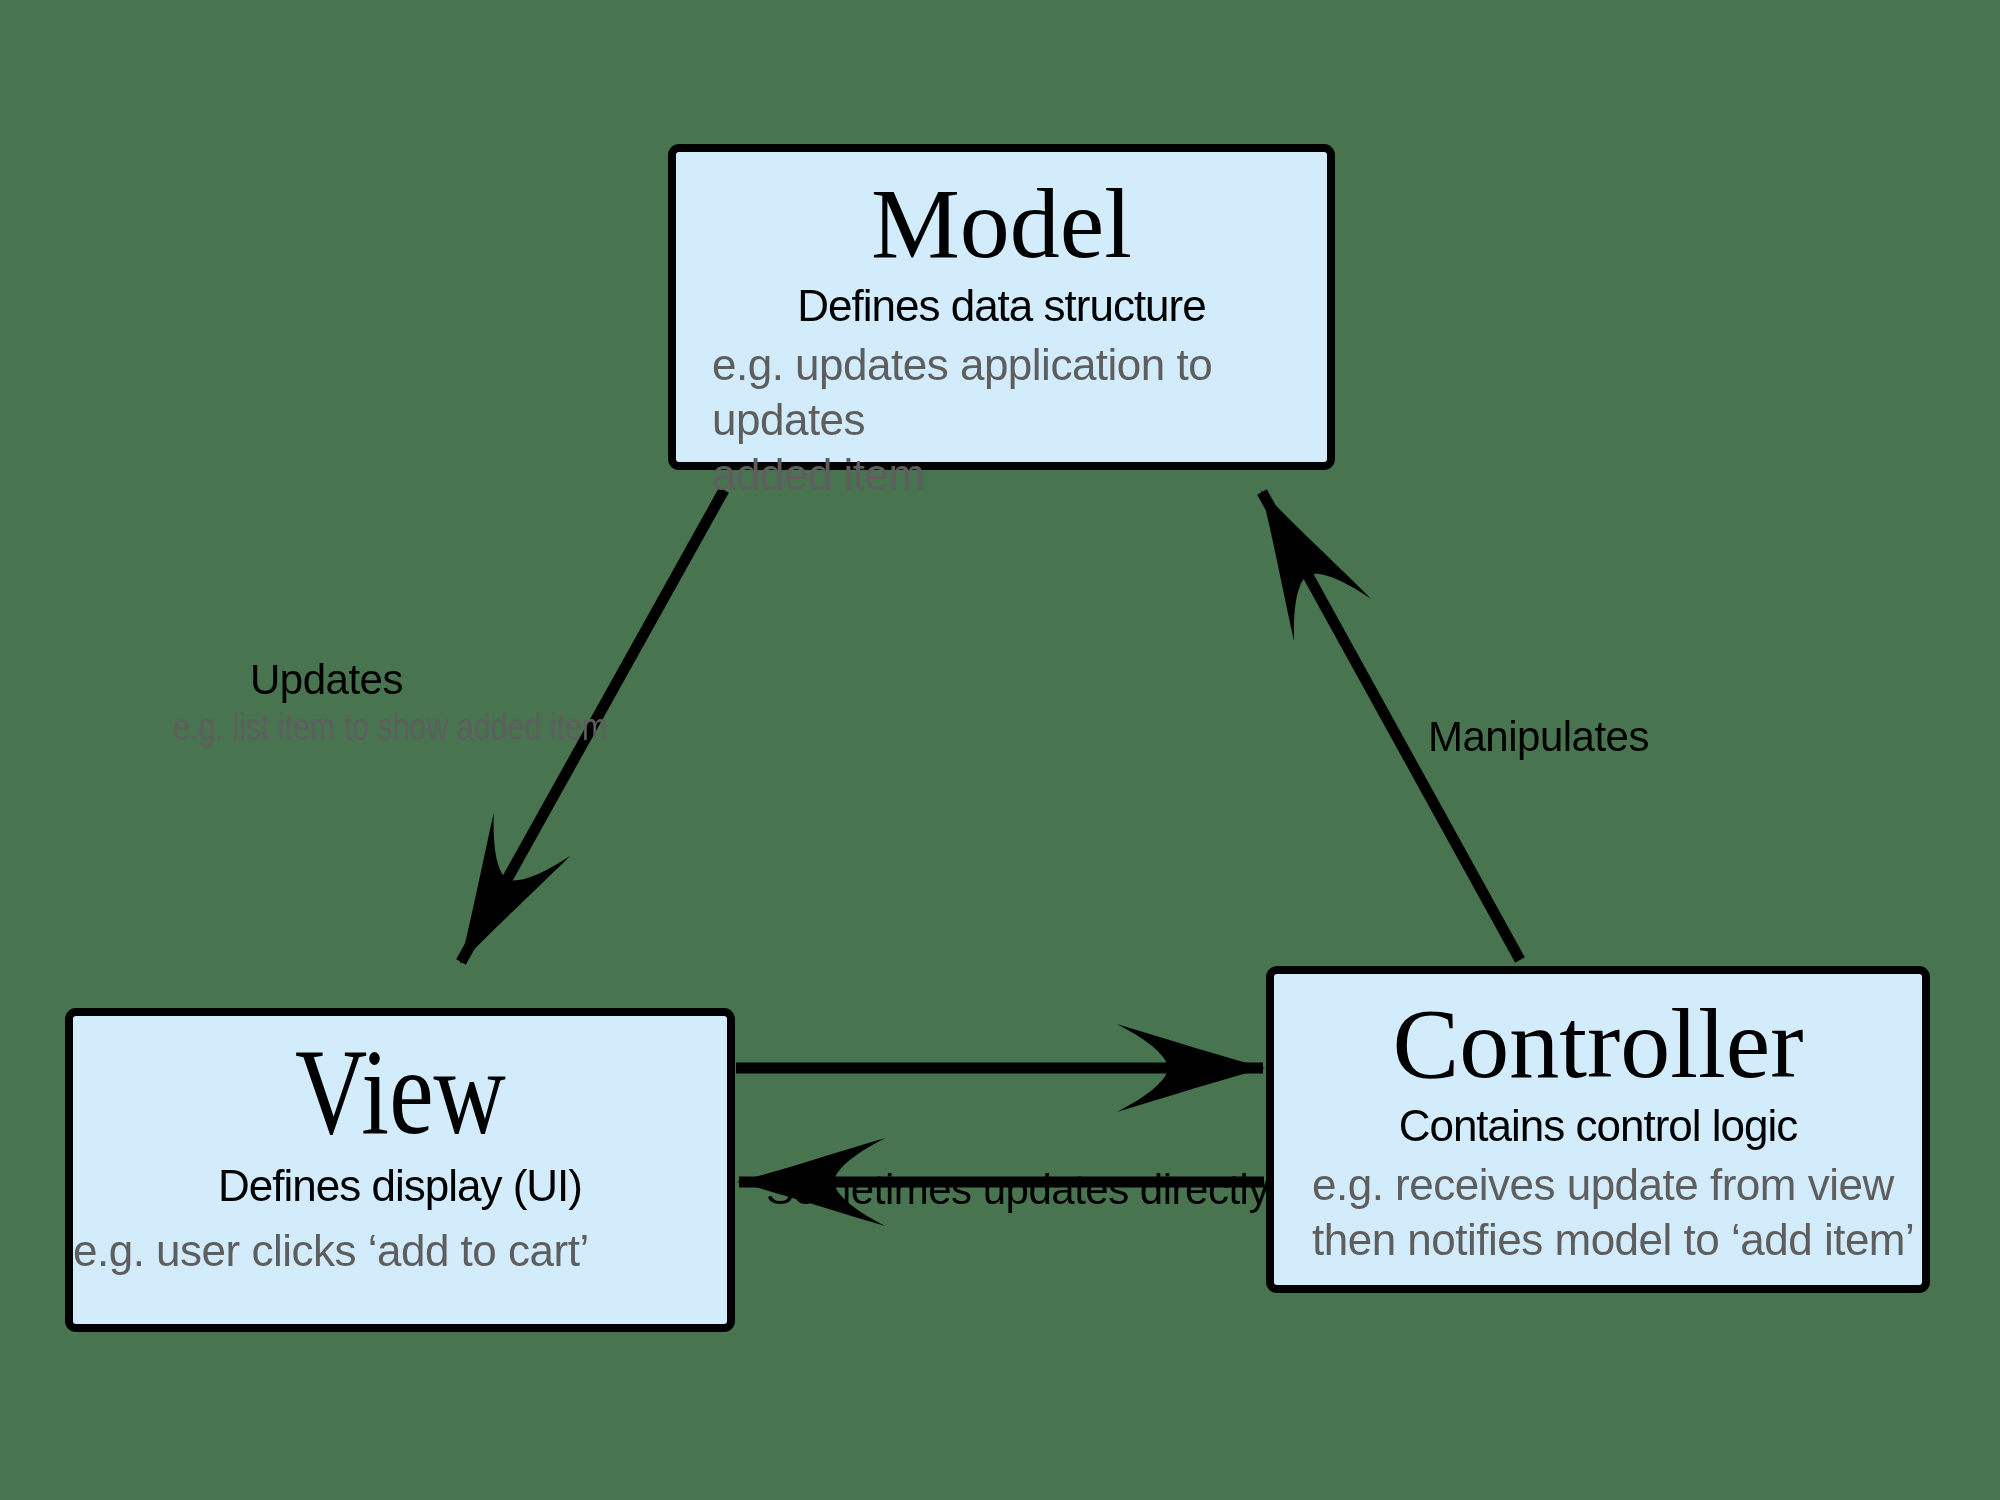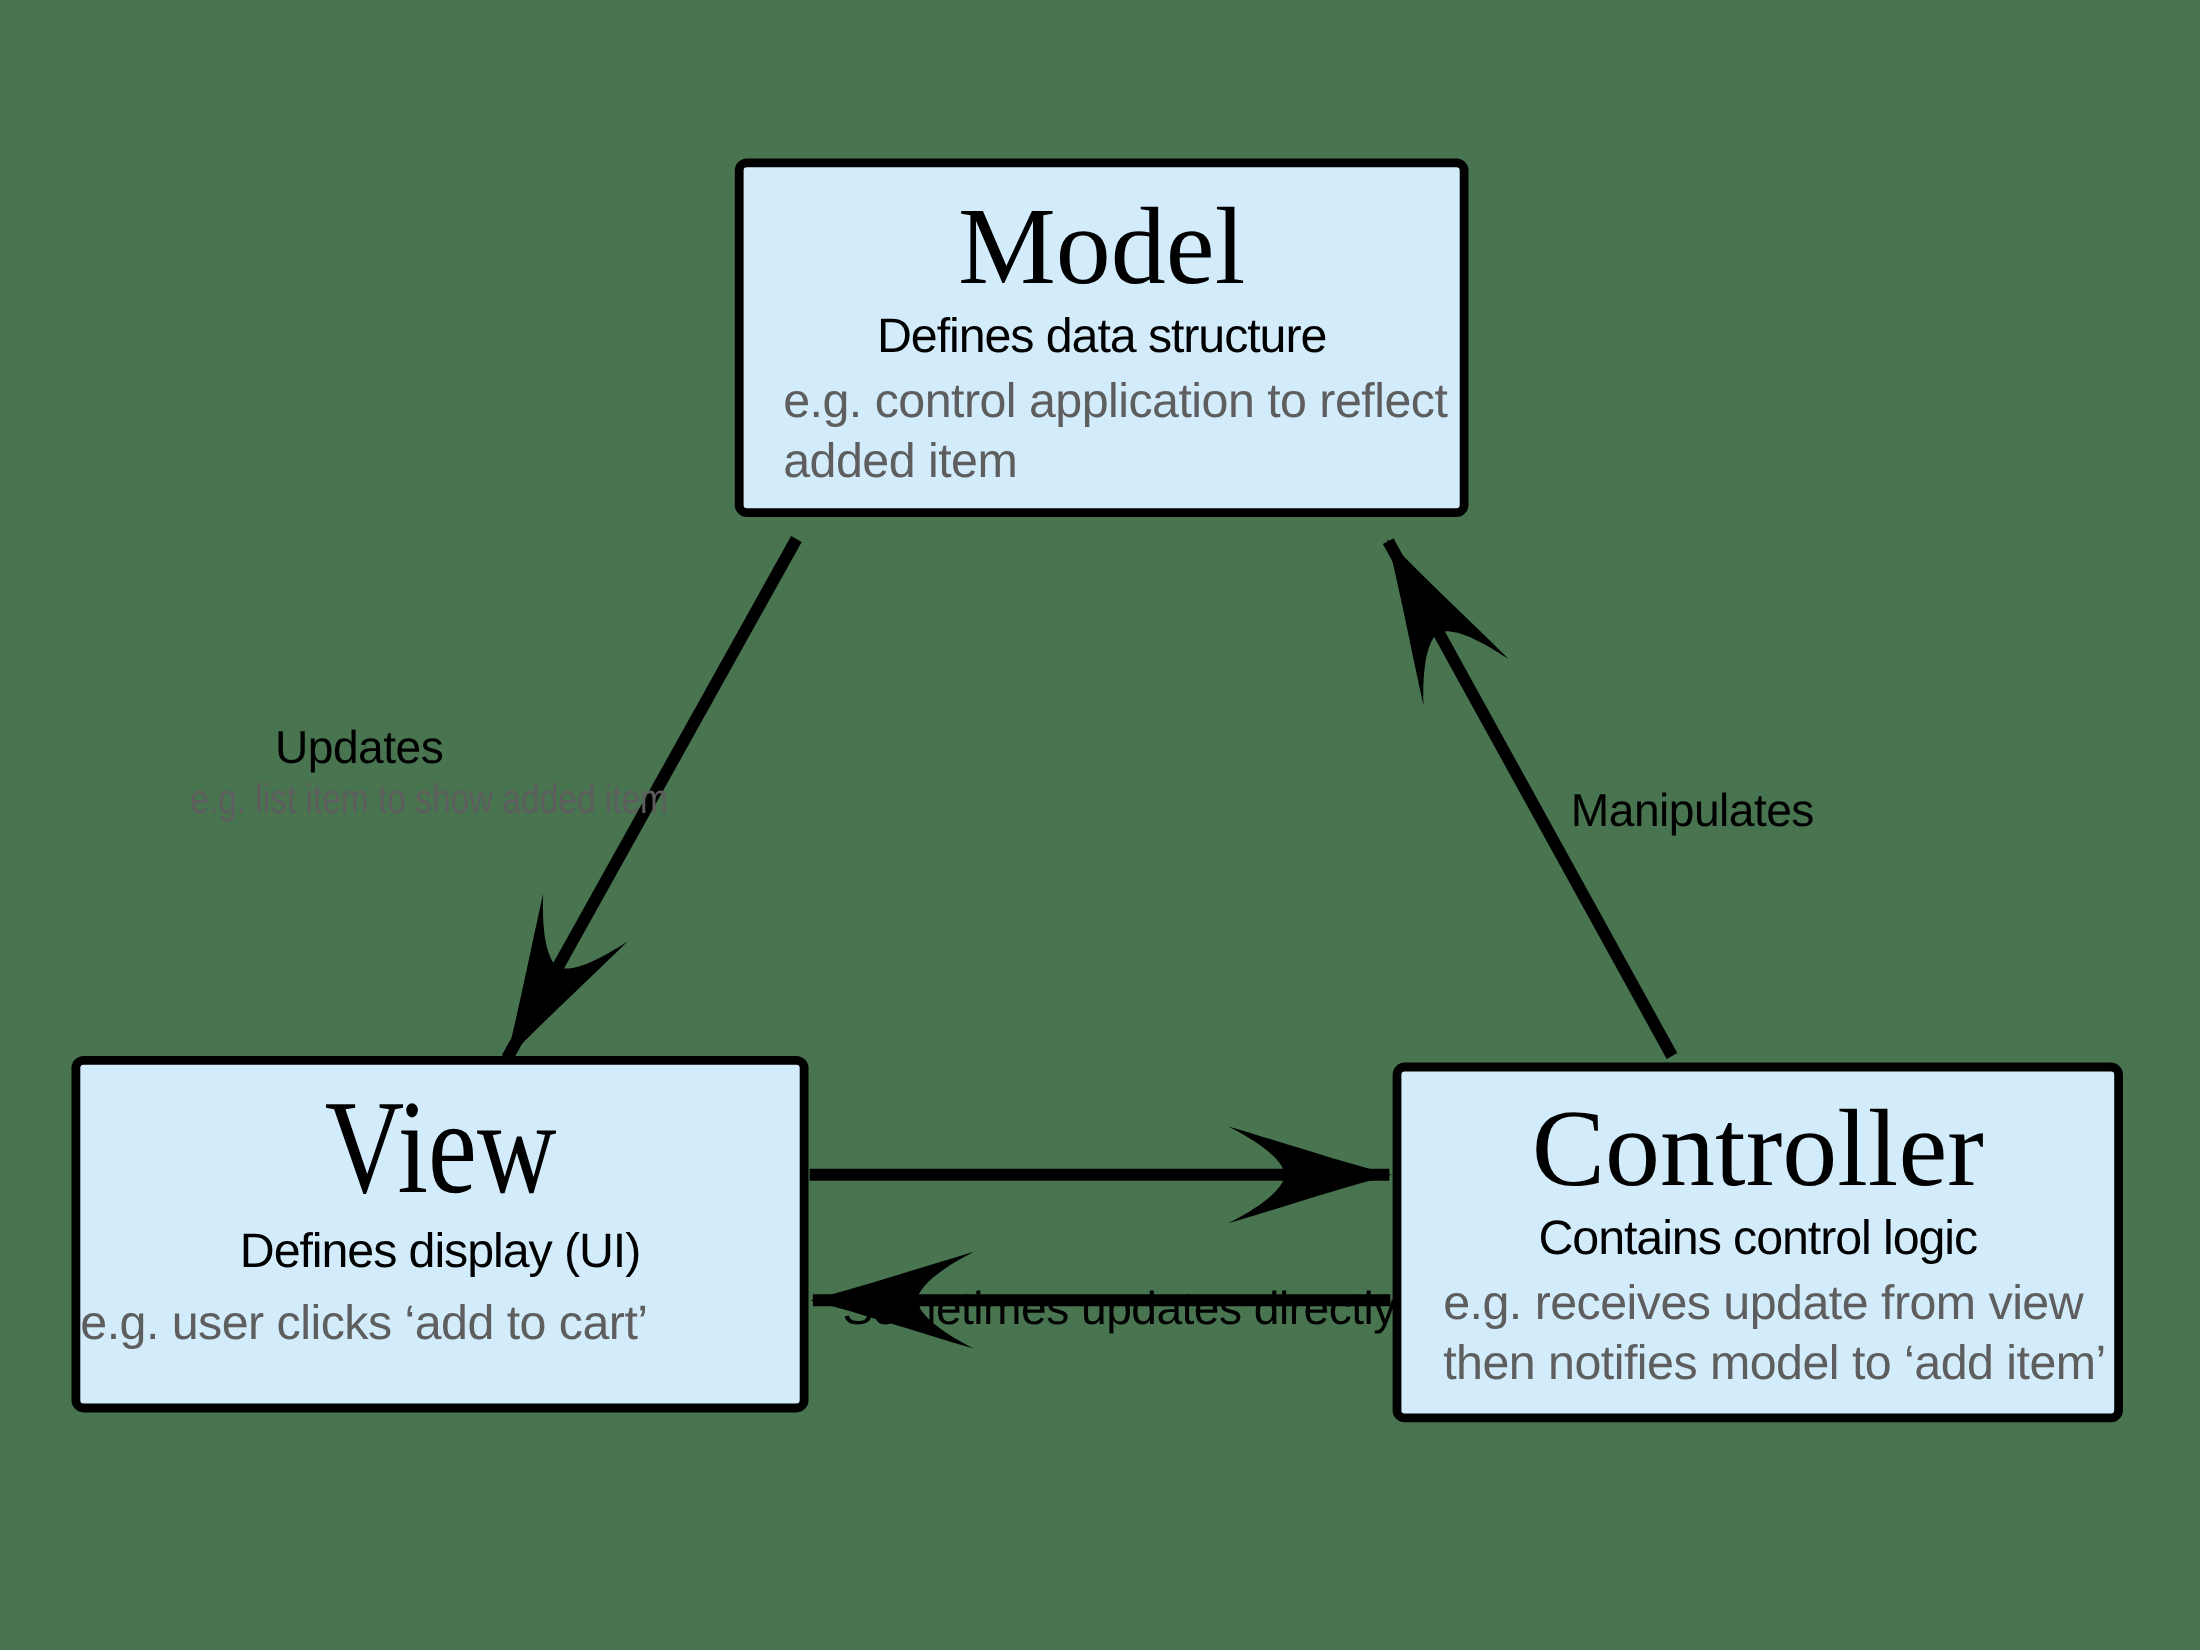--- a/index.html
+++ b/index.html
@@ -25,21 +25,21 @@
     z-index: 2;
     background: var(--box-fill, #d3ecfc);
     border: 8px solid var(--box-border, #000);
     border-radius: 11px;
     box-sizing: border-box;
     display: flex;
     flex-direction: column;
     align-items: center;
   }
   .node-model      { left: 668px;  top: 144px; width: 667px; height: 326px; padding-top: 18px; }
-  .node-view       { left: 65px;   top: 960px; width: 670px; height: 324px; padding-top: 10px; }
+  .node-view       { left: 65px;   top: 1008px; width: 670px; height: 324px; padding-top: 10px; }
   .node-controller { left: 1266px; top: 966px; width: 664px; height: 327px; padding-top: 16px; }
 
   .node-title {
     font-family: "Liberation Serif", serif;
     font-weight: 400;
     color: #000;
     line-height: 1.08;
     white-space: nowrap;
   }
   .node-model .node-title      { font-size: 100px; }
@@ -103,21 +103,21 @@
     <path d="M 724 490 L 461 962" stroke="#000000" stroke-width="11" fill="none" marker-end="url(#swallow-head)"></path>
     <path d="M 1520 960 L 1262 492" stroke="#000000" stroke-width="11" fill="none" marker-end="url(#swallow-head)"></path>
     <path d="M 736 1068 L 1263 1068" stroke="#000000" stroke-width="11" fill="none" marker-end="url(#swallow-head)"></path>
     <path d="M 1264 1182 L 739 1182" stroke="#000000" stroke-width="11" fill="none" marker-end="url(#swallow-head)"></path>
   </svg>
 
   <div class="node node-model">
     <div class="node-title">Model</div>
     <div class="node-subtitle">Defines data structure</div>
     <div class="node-example">
-      <div>e.g. control application to reflect</div>
+      <div>e.g. updates application to updates</div>
       <div>added item</div>
     </div>
   </div>
 
   <div class="node node-view">
     <div class="node-title">View</div>
     <div class="node-subtitle">Defines display (UI)</div>
     <div class="node-example">
       <div>e.g. user clicks ‘add to cart’</div>
     </div>

